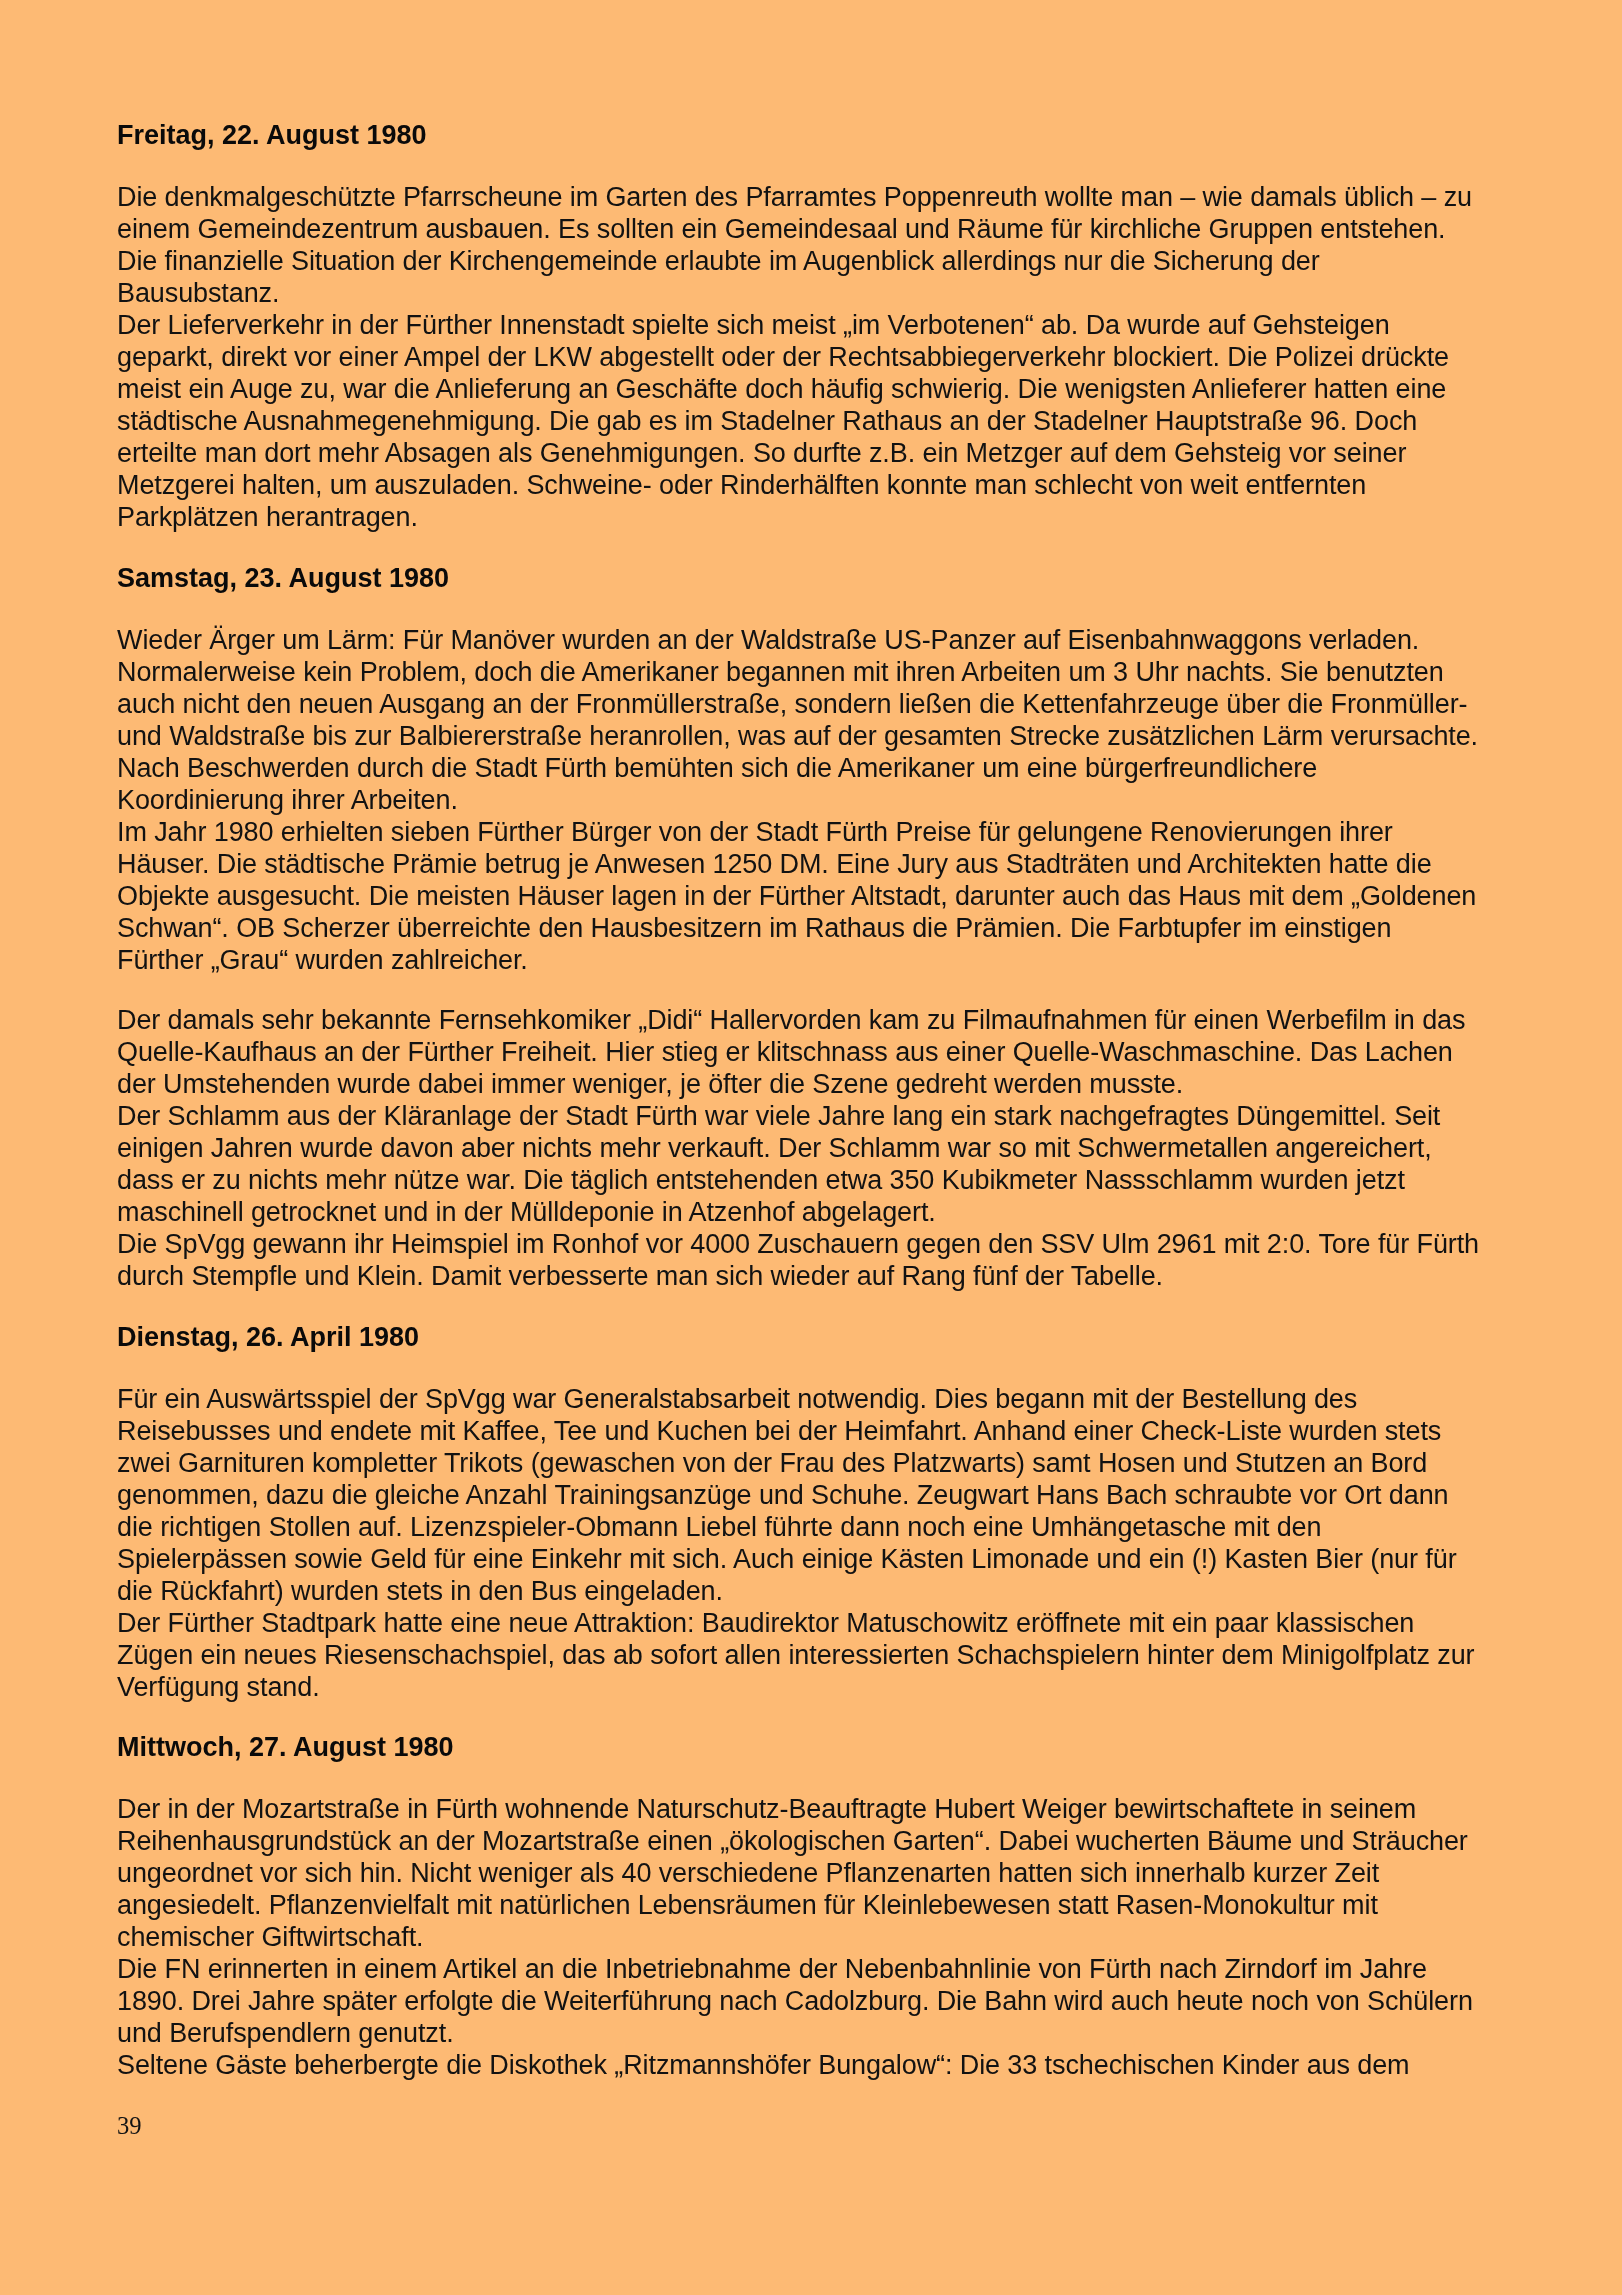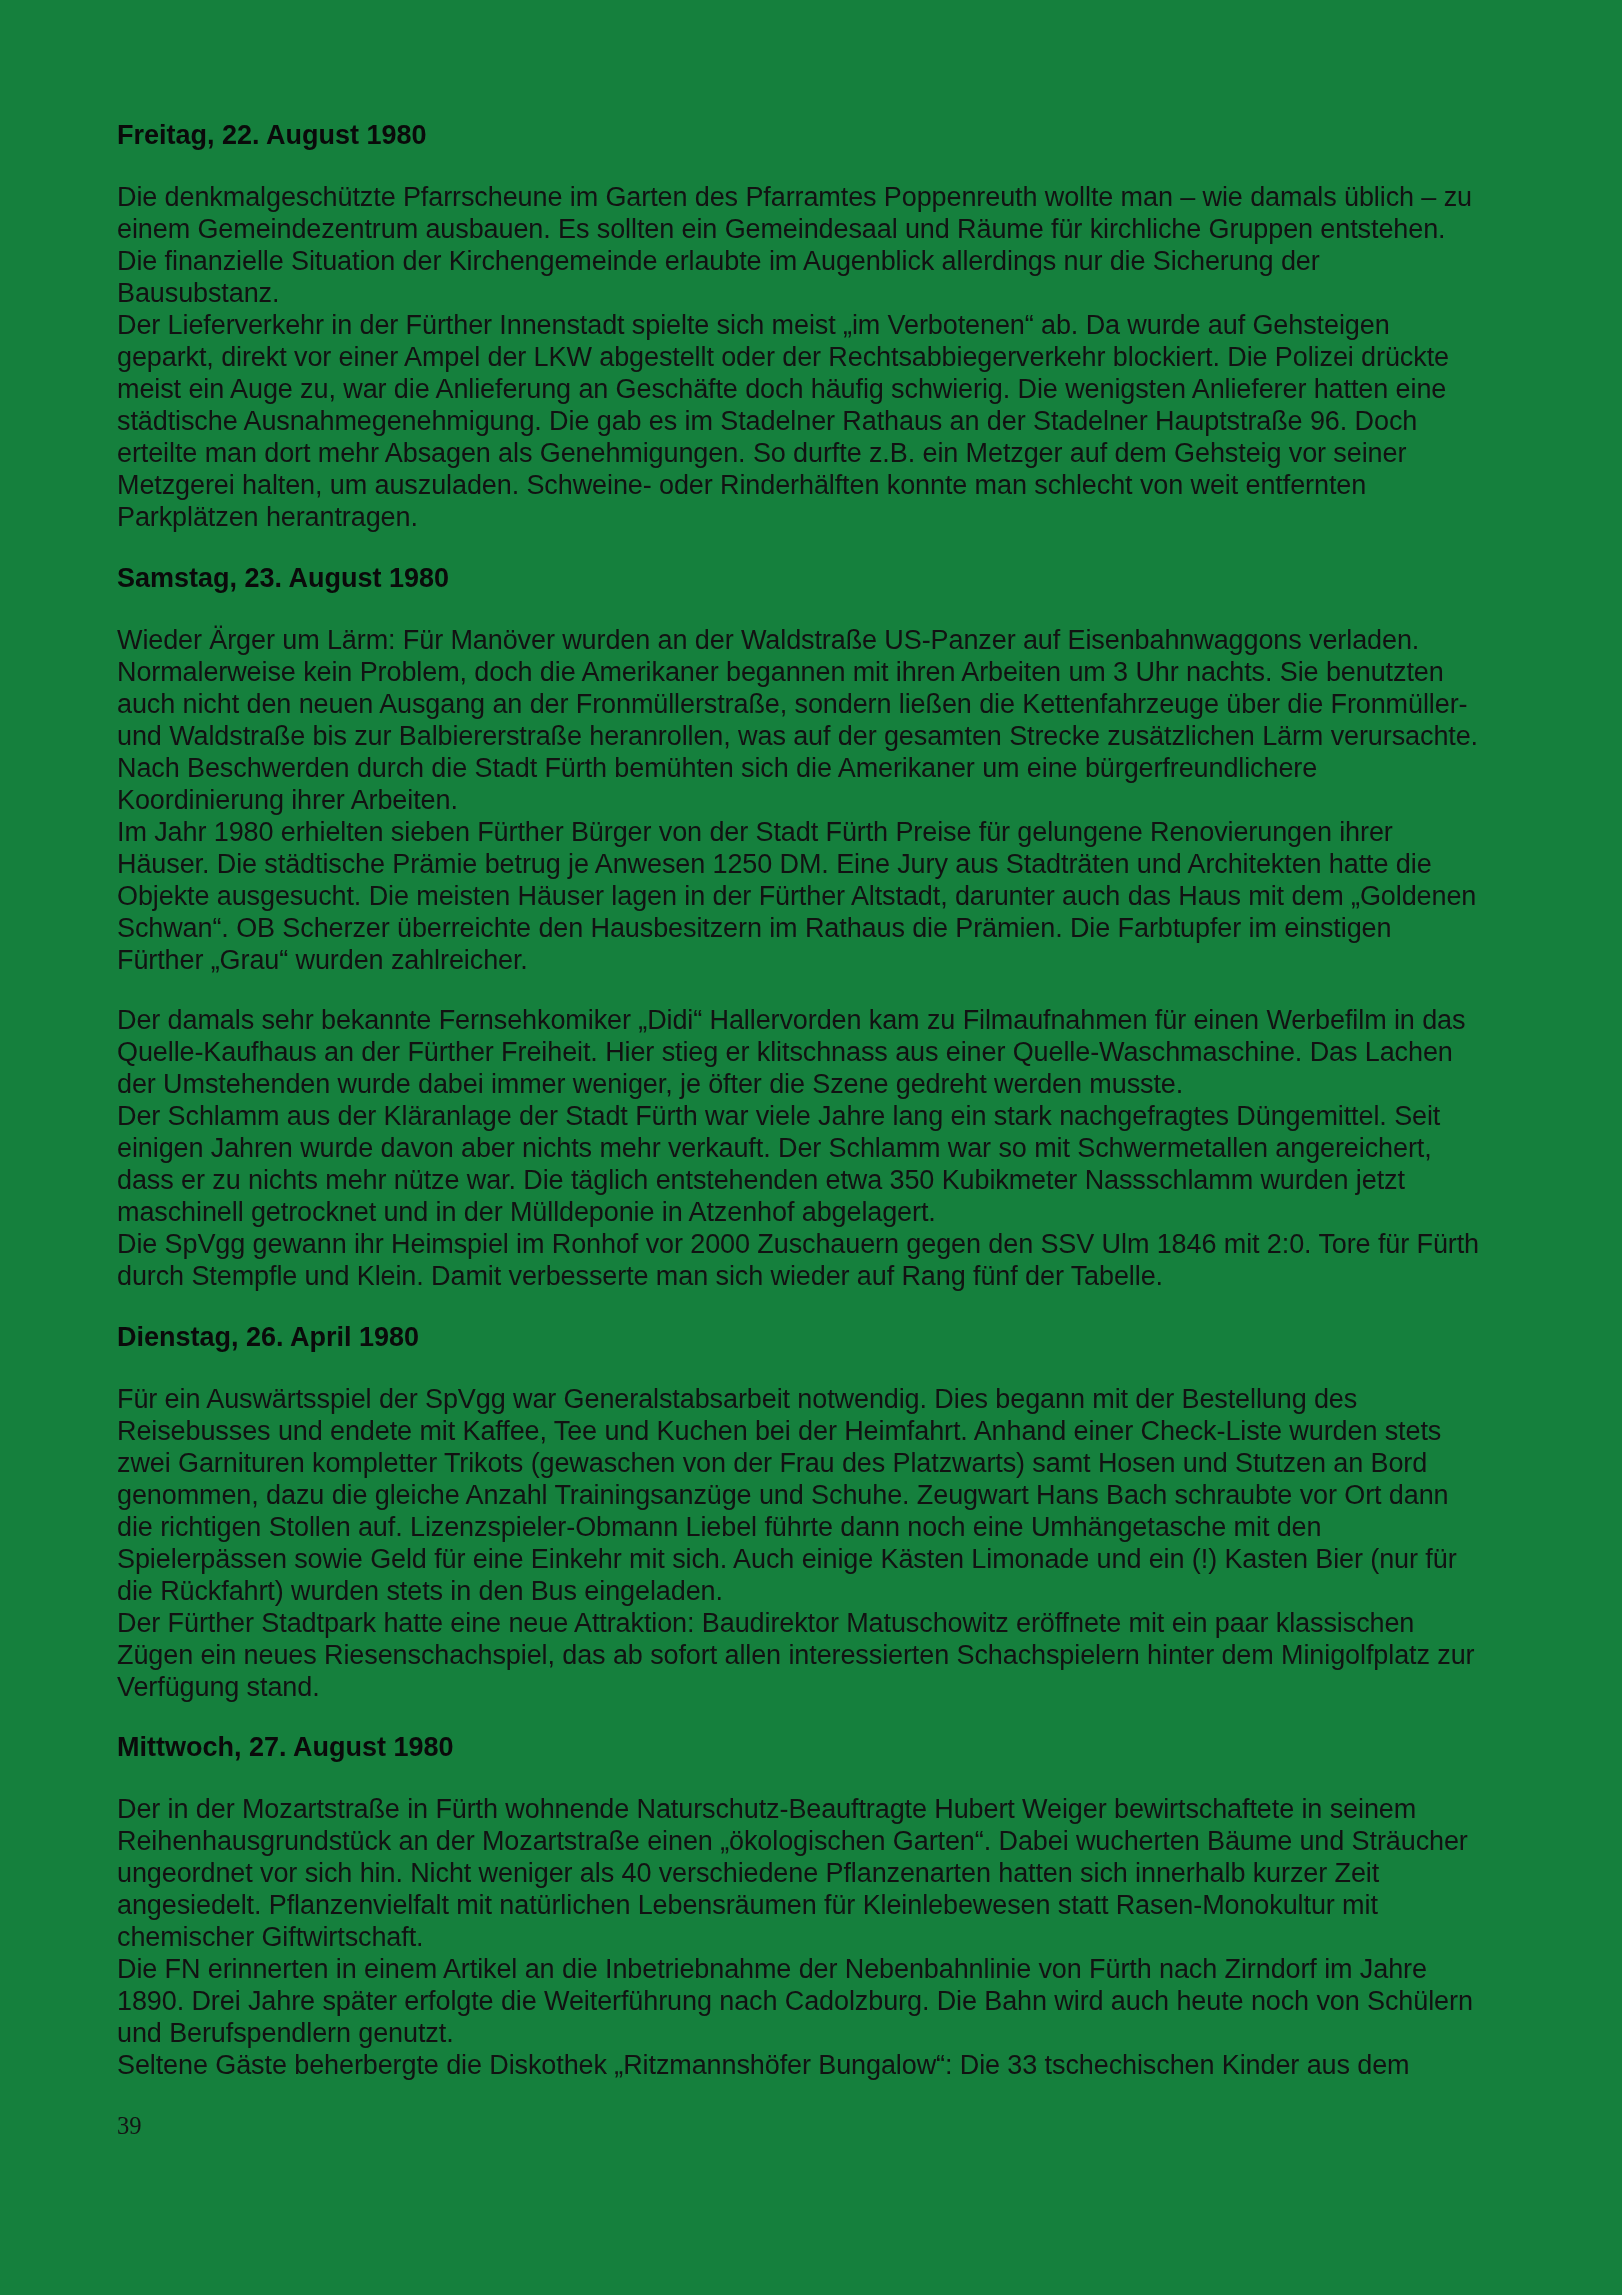--- a/index.html
+++ b/index.html
@@ -11,21 +11,21 @@
     width: 1623px;
     height: 2295px;
     overflow: hidden;
     font-family: "Liberation Sans", "DejaVu Sans", sans-serif;
     color: #121212;
   }
   .page {
     position: relative;
     width: 1623px;
     height: 2295px;
-    background: #15803d;
+    background: #fdba74;
   }
   .content {
     position: absolute;
     left: 117px;
     top: 119px;
     width: 1426px;
   }
   .section {
     margin: 0 0 28.5px 0;
   }
@@ -89,21 +89,21 @@
 Fürther „Grau“ wurden zahlreicher.</p>
         </section>
         <section class="section">
           <p class="para">Der damals sehr bekannte Fernsehkomiker „Didi“ Hallervorden kam zu Filmaufnahmen für einen Werbefilm in das
 Quelle-Kaufhaus an der Fürther Freiheit. Hier stieg er klitschnass aus einer Quelle-Waschmaschine. Das Lachen
 der Umstehenden wurde dabei immer weniger, je öfter die Szene gedreht werden musste.</p>
           <p class="para">Der Schlamm aus der Kläranlage der Stadt Fürth war viele Jahre lang ein stark nachgefragtes Düngemittel. Seit
 einigen Jahren wurde davon aber nichts mehr verkauft. Der Schlamm war so mit Schwermetallen angereichert,
 dass er zu nichts mehr nütze war. Die täglich entstehenden etwa 350 Kubikmeter Nassschlamm wurden jetzt
 maschinell getrocknet und in der Mülldeponie in Atzenhof abgelagert.</p>
-          <p class="para">Die SpVgg gewann ihr Heimspiel im Ronhof vor 2000 Zuschauern gegen den SSV Ulm 1846 mit 2:0. Tore für Fürth
+          <p class="para">Die SpVgg gewann ihr Heimspiel im Ronhof vor 4000 Zuschauern gegen den SSV Ulm 2961 mit 2:0. Tore für Fürth
 durch Stempfle und Klein. Damit verbesserte man sich wieder auf Rang fünf der Tabelle.</p>
         </section>
         <section class="section">
           <h2 class="section-heading">Dienstag, 26. April 1980</h2>
           <p class="para">Für ein Auswärtsspiel der SpVgg war Generalstabsarbeit notwendig. Dies begann mit der Bestellung des
 Reisebusses und endete mit Kaffee, Tee und Kuchen bei der Heimfahrt. Anhand einer Check-Liste wurden stets
 zwei Garnituren kompletter Trikots (gewaschen von der Frau des Platzwarts) samt Hosen und Stutzen an Bord
 genommen, dazu die gleiche Anzahl Trainingsanzüge und Schuhe. Zeugwart Hans Bach schraubte vor Ort dann
 die richtigen Stollen auf. Lizenzspieler-Obmann Liebel führte dann noch eine Umhängetasche mit den
 Spielerpässen sowie Geld für eine Einkehr mit sich. Auch einige Kästen Limonade und ein (!) Kasten Bier (nur für

